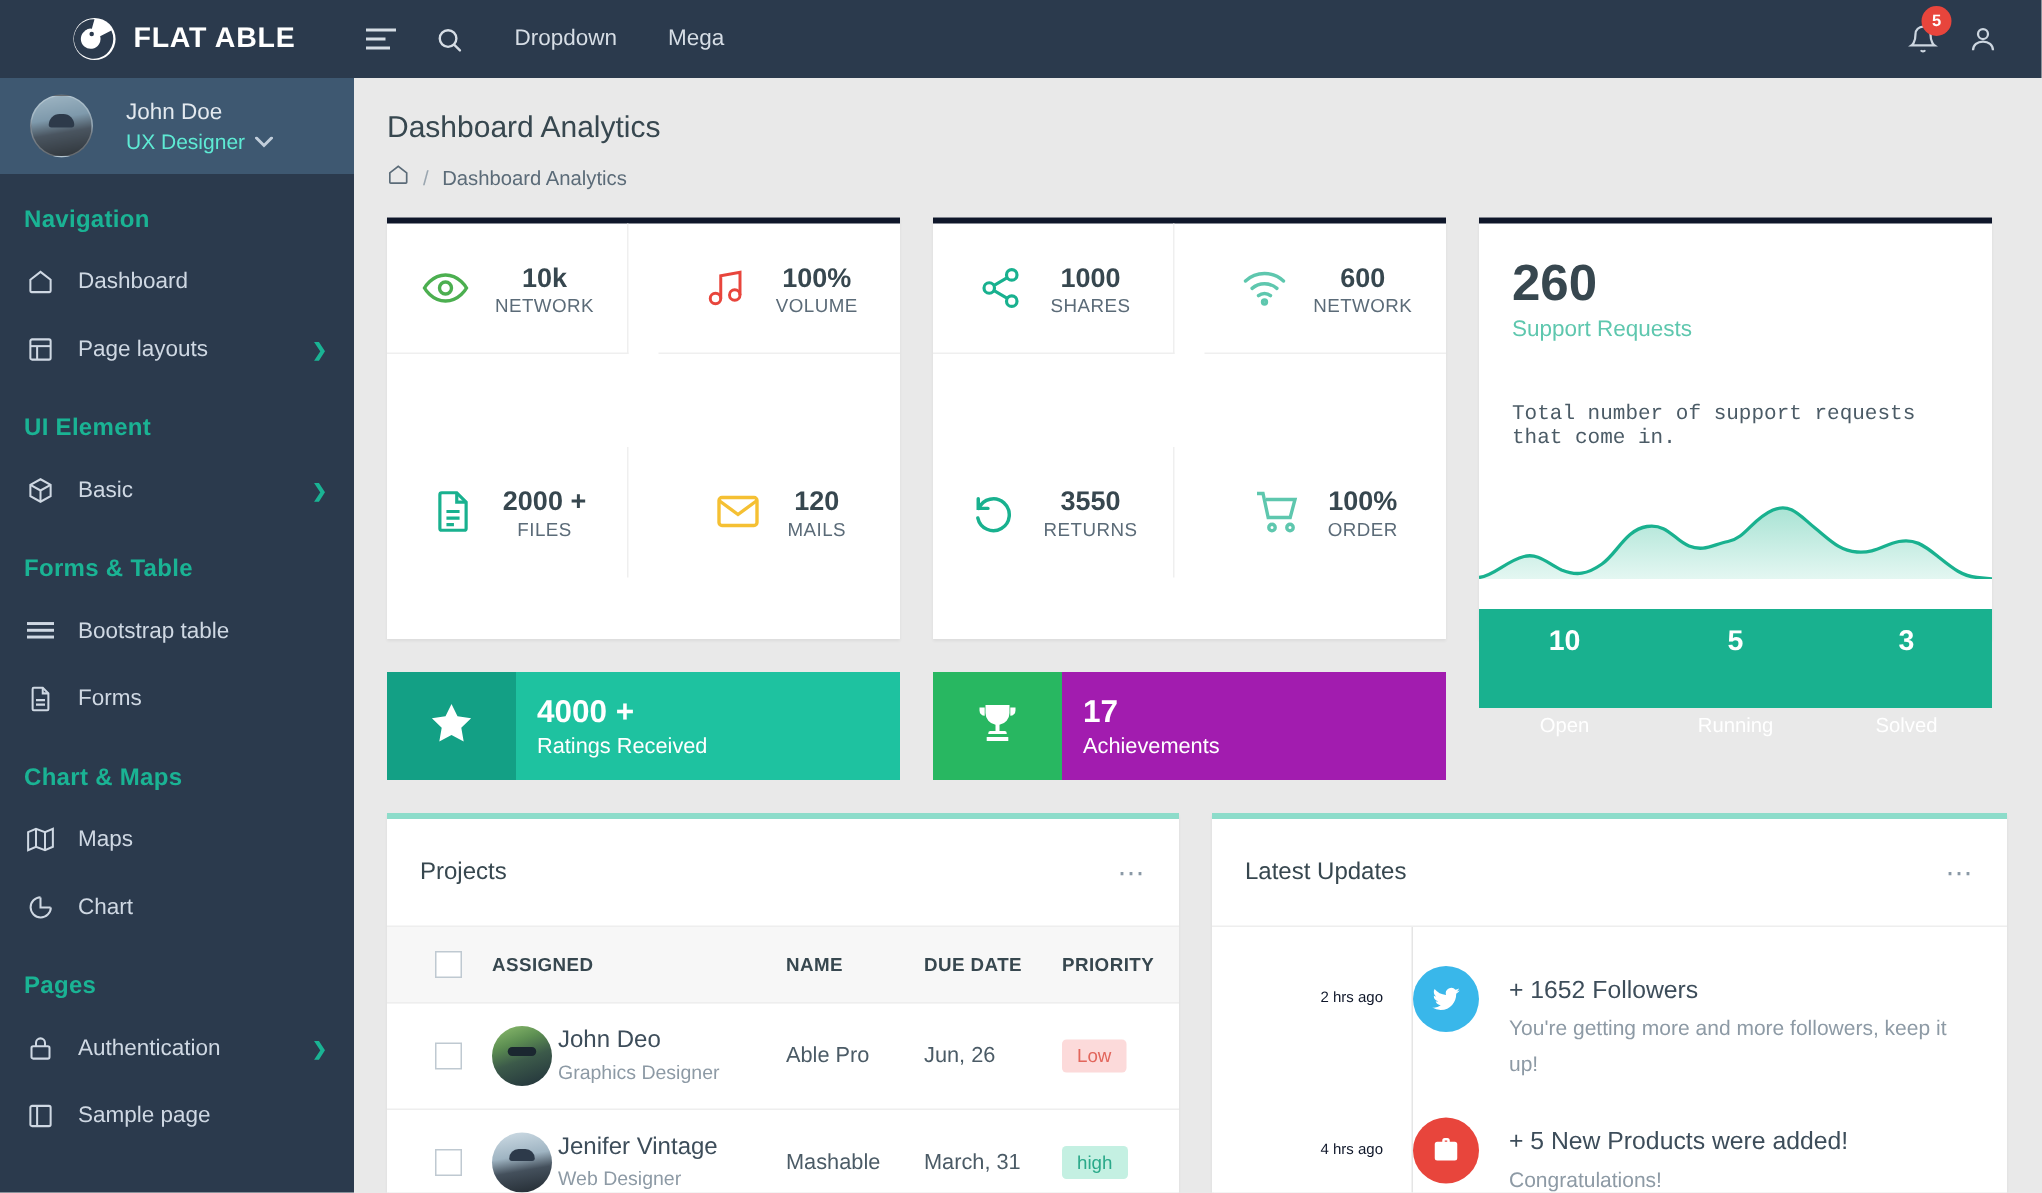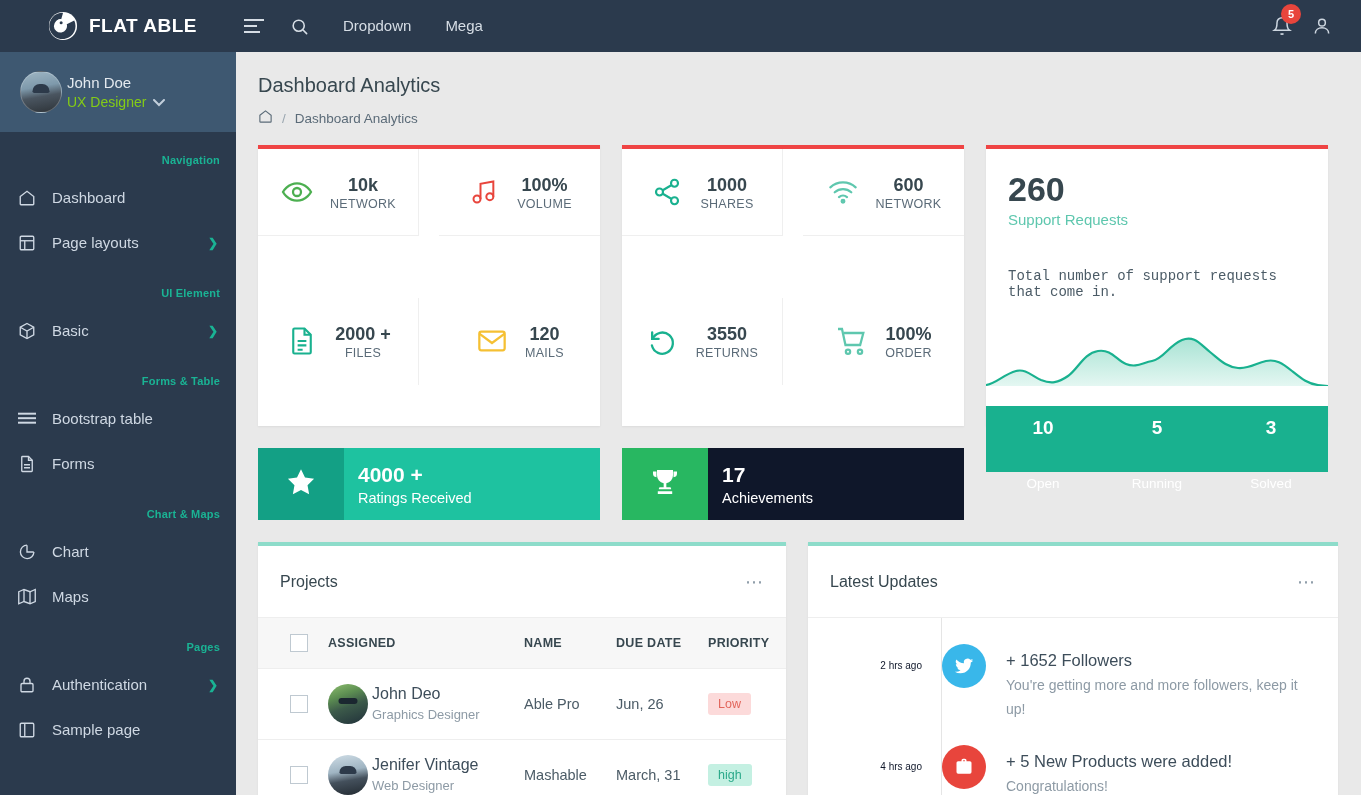--- a/index.html
+++ b/index.html
@@ -28,52 +28,52 @@
     width: 20px; height: 20px; display: flex; align-items: center; justify-content: center;
   }
   .user-ic { width: 34px; height: 52px; display: flex; align-items: center; justify-content: center; cursor: pointer; }
 
   
   .sidebar {
     position: absolute; top: 52px; left: 0; width: 236px; height: 743px;
     background: #2b3a4d; overflow: hidden;
   }
   .side-profile {
-    background: #3e5871; height: 80px; display: flex; align-items: center;
-    padding: 16px 20px; gap: 5px; cursor: pointer;
+    background: #3e5871; height: 64px; display: flex; align-items: center;
+    padding: 16px 20px; gap: 22px; cursor: pointer;
   }
   .avatar-img {
     width: 42px; height: 42px; border-radius: 50%; flex: 0 0 42px;
     background: linear-gradient(170deg,#9fb6c4 0%,#7e99ab 38%,#4a5560 60%,#2d3338 100%);
     position: relative; overflow: hidden; border: 1px solid rgba(255,255,255,.25);
   }
   .avatar-img:after {
     content:""; position:absolute; left:50%; top:30%; transform:translateX(-50%);
     width:17px; height:9px; border-radius:8px 8px 2px 2px; background:#2d3a4a;
   }
   .side-profile-name { color: #e3e9ef; font-size: 15px; line-height: 19px; }
-  .side-profile-role { color: #84cc16; font-size: 14px; line-height: 20px; display: flex; align-items: flex-end; gap: 7px; }
-  .side-section { color: #1ab394; font-size: 11px; font-weight: bold; padding: 22px 16px 9px 16px; letter-spacing: .2px; text-align: right; }
+  .side-profile-role { color: #5eead4; font-size: 14px; line-height: 20px; display: flex; align-items: flex-end; gap: 7px; }
+  .side-section { color: #1ab394; font-size: 16px; font-weight: bold; padding: 22px 0 9px 16px; letter-spacing: .2px; }
   .side-item {
     display: flex; align-items: center; height: 45px; padding: 0 18px 0 16px;
     color: #cfd8e3; font-size: 15px; cursor: pointer; gap: 14px;
   }
   .side-ic { width: 22px; height: 22px; flex: 0 0 22px; display:flex; align-items:center; justify-content:center; }
   .side-arrow { margin-left: auto; color: #1ab394; font-size: 12px; font-weight: bold; }
 
   
   .main { position: absolute; top: 52px; left: 236px; width: 1125px; height: 743px; overflow: hidden; background: #e9e9e9; }
   .page-head { padding: 22px 22px 0 22px; }
   .page-title { font-size: 20px; color: #37474f; font-weight: normal; }
   .breadcrumb { display: flex; align-items: center; gap: 9px; margin-top: 12px; font-size: 13.5px; color: #5b6b78; }
   .bc-sep { color: #9aa6b0; }
 
   .grid { padding: 18px 22px 0 22px; display: flex; gap: 22px; flex-wrap: wrap; }
 
-  .card { background: #fff; border-top: 4px solid #ef4444; box-shadow: 0 1px 2px rgba(0,0,0,.06); gap: 20px; }
+  .card { background: #fff; border-top: 4px solid #0f172a; box-shadow: 0 1px 2px rgba(0,0,0,.06); gap: 20px; }
 
   
   .quad { width: 342px; display: grid; grid-template-columns: 1fr 1fr; }
   .quad-cell {
     height: 87px; display: flex; align-items: center; justify-content: center; gap: 16px;
     border-right: 1px solid #efefef; border-bottom: 1px solid #efefef;
   }
   .quad-cell:nth-child(2n) { border-right: none; }
   .quad-cell:nth-child(n+3) { border-bottom: none; }
   .quad-ic { width: 34px; height: 34px; display: flex; align-items: center; justify-content: center; }
@@ -252,34 +252,34 @@
           <path d="M14 2v5h5M8 13h8M8 17h8"></path>
         </svg>
     </span>
     <span>Forms</span>
   </div>
 
   <div class="side-section">Chart &amp; Maps</div>
   <div class="side-item">
     <span class="side-ic">
       <svg width="18" height="18" viewBox="0 0 24 24" fill="none" stroke="#cfd8e3" stroke-width="1.8">
+          <path d="M1 5l7-3 8 3 7-3v16l-7 3-8-3-7 3z"></path>
+          <path d="M8 2v16M16 5v16"></path>
+        </svg>
+    </span>
+    <span>Maps</span>
+  </div>
+  <div class="side-item">
+    <span class="side-ic">
+      <svg width="18" height="18" viewBox="0 0 24 24" fill="none" stroke="#cfd8e3" stroke-width="1.8">
           <path d="M21.2 12A9 9 0 1 1 12 2.8"></path>
           <path d="M12 3v9h9"></path>
         </svg>
     </span>
     <span>Chart</span>
-  </div>
-  <div class="side-item">
-    <span class="side-ic">
-      <svg width="18" height="18" viewBox="0 0 24 24" fill="none" stroke="#cfd8e3" stroke-width="1.8">
-          <path d="M1 5l7-3 8 3 7-3v16l-7 3-8-3-7 3z"></path>
-          <path d="M8 2v16M16 5v16"></path>
-        </svg>
-    </span>
-    <span>Maps</span>
   </div>
 
   <div class="side-section">Pages</div>
   <div class="side-item">
     <span class="side-ic">
       <svg width="18" height="18" viewBox="0 0 24 24" fill="none" stroke="#cfd8e3" stroke-width="1.8">
           <rect x="4" y="10" width="16" height="11" rx="1.5"></rect>
           <path d="M8 10V7a4 4 0 0 1 8 0v3"></path>
         </svg>
     </span>
@@ -462,21 +462,21 @@
               <path d="M12 2.5l3 6.1 6.8 1-4.9 4.8 1.2 6.8L12 18l-6.1 3.2 1.2-6.8L2.2 9.6l6.8-1z"></path>
             </svg>
         </span>
       </div>
       <div class="banner-body">
         <div class="banner-num">4000 +</div>
         <div class="banner-lbl">Ratings Received</div>
       </div>
     </div>
 
-    <div class="banner" style="background:#0f172a">
+    <div class="banner" style="background:#a21caf">
       <div class="banner-ic" style="background:#28b761">
         <span>
           <svg width="32" height="32" viewBox="0 0 24 24" fill="#fff">
               <path d="M6 3h12v4a6 6 0 0 1-5 5.9V16h2.6a1 1 0 0 1 1 1v.5H7.4V17a1 1 0 0 1 1-1H11v-3.1A6 6 0 0 1 6 7zM4.2 4.2H5.6v4.2A2.7 2.7 0 0 1 3 5.7V4.2zm15.6 0h-1.4v4.2A2.7 2.7 0 0 0 21 5.7V4.2zM6.6 19h10.8v2H6.6z"></path>
             </svg>
         </span>
       </div>
       <div class="banner-body">
         <div class="banner-num">17</div>
         <div class="banner-lbl">Achievements</div>

